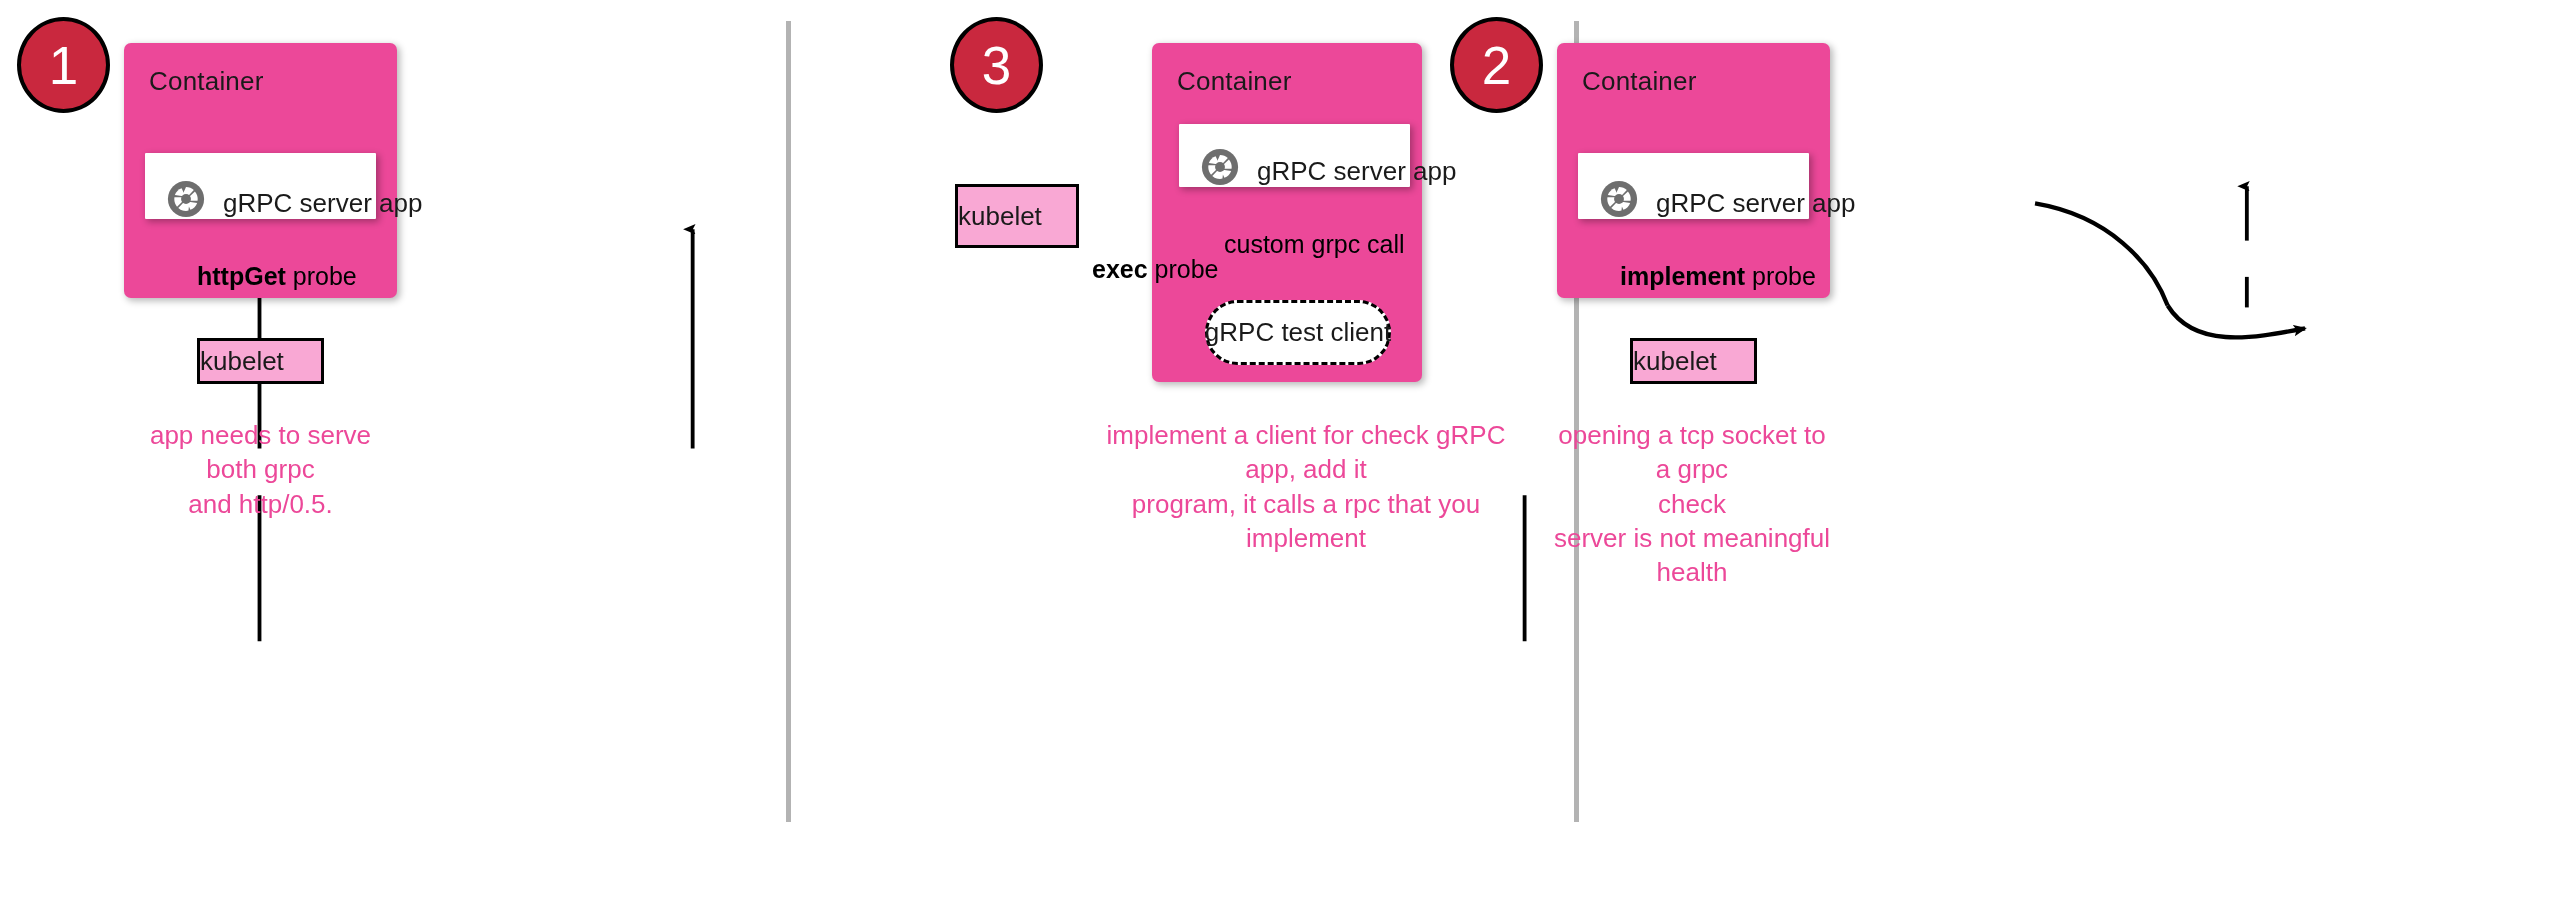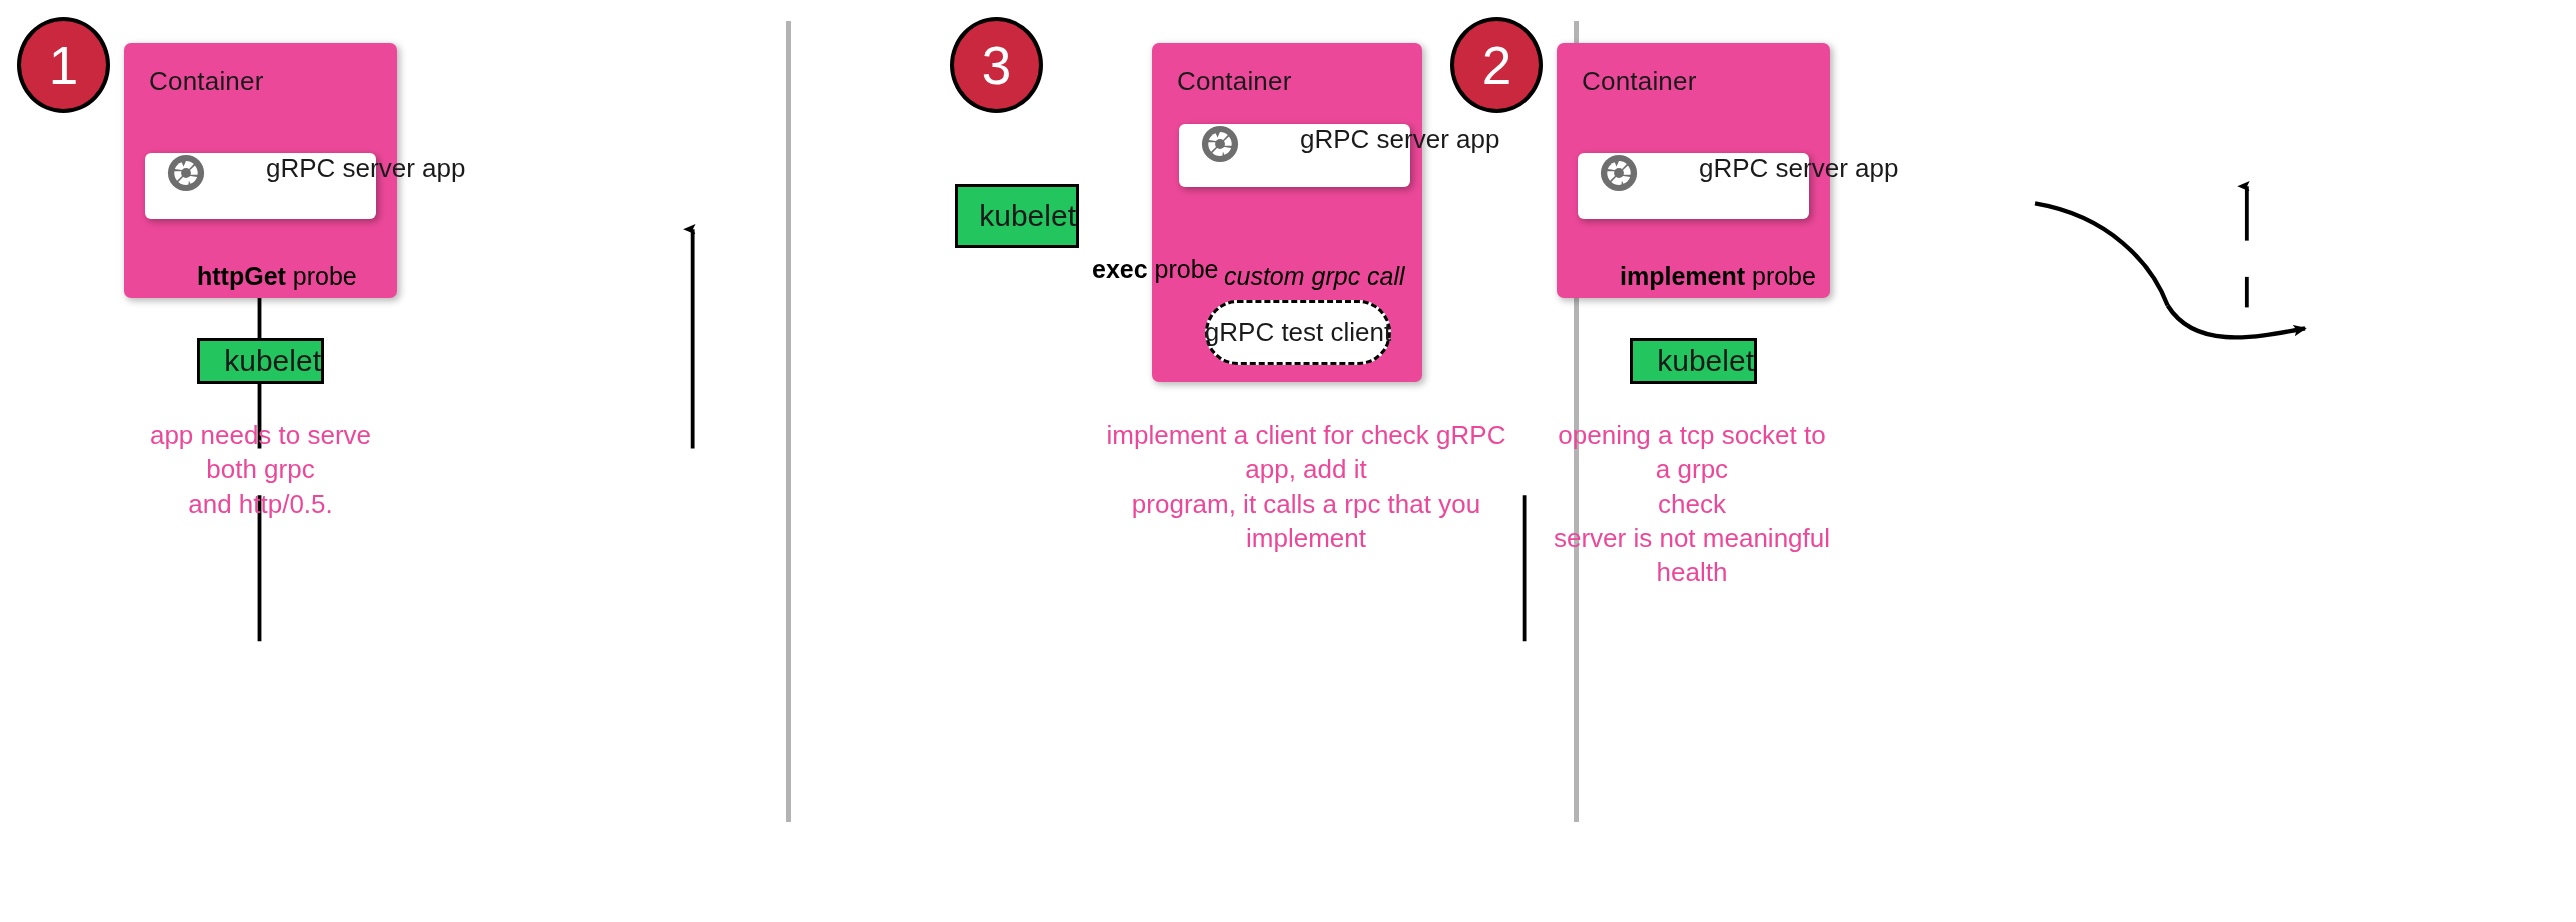--- a/index.html
+++ b/index.html
@@ -71,46 +71,45 @@
     top: 23px;
     font-size: 26px;
     color: #1a1a1a;
     letter-spacing: 0.2px;
   }
 
   
   .app-card {
     position: absolute;
     background: #ffffff;
-    border-radius: 6px;
+    border-radius: 1px;
     box-shadow: 2.9px 2.9px 7.6px rgba(0,0,0,0.30);
     display: flex;
-    align-items: flex-start;
+    align-items: flex-end;
     padding-left: 21px;
     box-sizing: border-box;
-    gap: 43px;
   }
   .app-card .app-label {
     font-size: 26px;
     color: #1a1a1a;
     margin-left: 17px;
     white-space: nowrap;
   }
   .grpc-icon { flex: 0 0 auto; display: block; }
 
   
   .kubelet-box {
     position: absolute;
-    background: #22c55e;
+    background: #f9a8d4;
     border: 3.8px solid #000000;
     box-sizing: border-box;
     display: flex;
     align-items: center;
-    justify-content: flex-end;
-    font-size: 30px;
+    justify-content: flex-start;
+    font-size: 26px;
     color: #1a1a1a;
   }
 
   
   .test-client {
     position: absolute;
     background: #ffffff;
     border: 3.8px dashed #000000;
     border-radius: 46px;
     box-sizing: border-box;
@@ -288,21 +287,21 @@
     </div>
 
     <div class="kubelet-box" style="left:-624px; top:184px; width:124px; height:64px;">
       <span>kubelet</span>
     </div>
 
     <div class="edge-label" style="left:-487px; top:255px;">
       <b>exec</b><span> probe</span>
     </div>
 
-    <div class="edge-label" style="left:-355px; top:262px;font-style:italic;">custom grpc call</div>
+    <div class="edge-label" style="left:-355px; top:230px;">custom grpc call</div>
 
     <div class="test-client" style="left:-374px; top:300px; width:186px; height:65px;">
       <span>gRPC test client</span>
     </div>
 
     <div class="caption" style="left:-497px; top:418px; width:448px;">
       <div>implement a client for check gRPC app, add it</div>
       <div>program, it calls a rpc that you implement</div>
     </div>
   </div>

